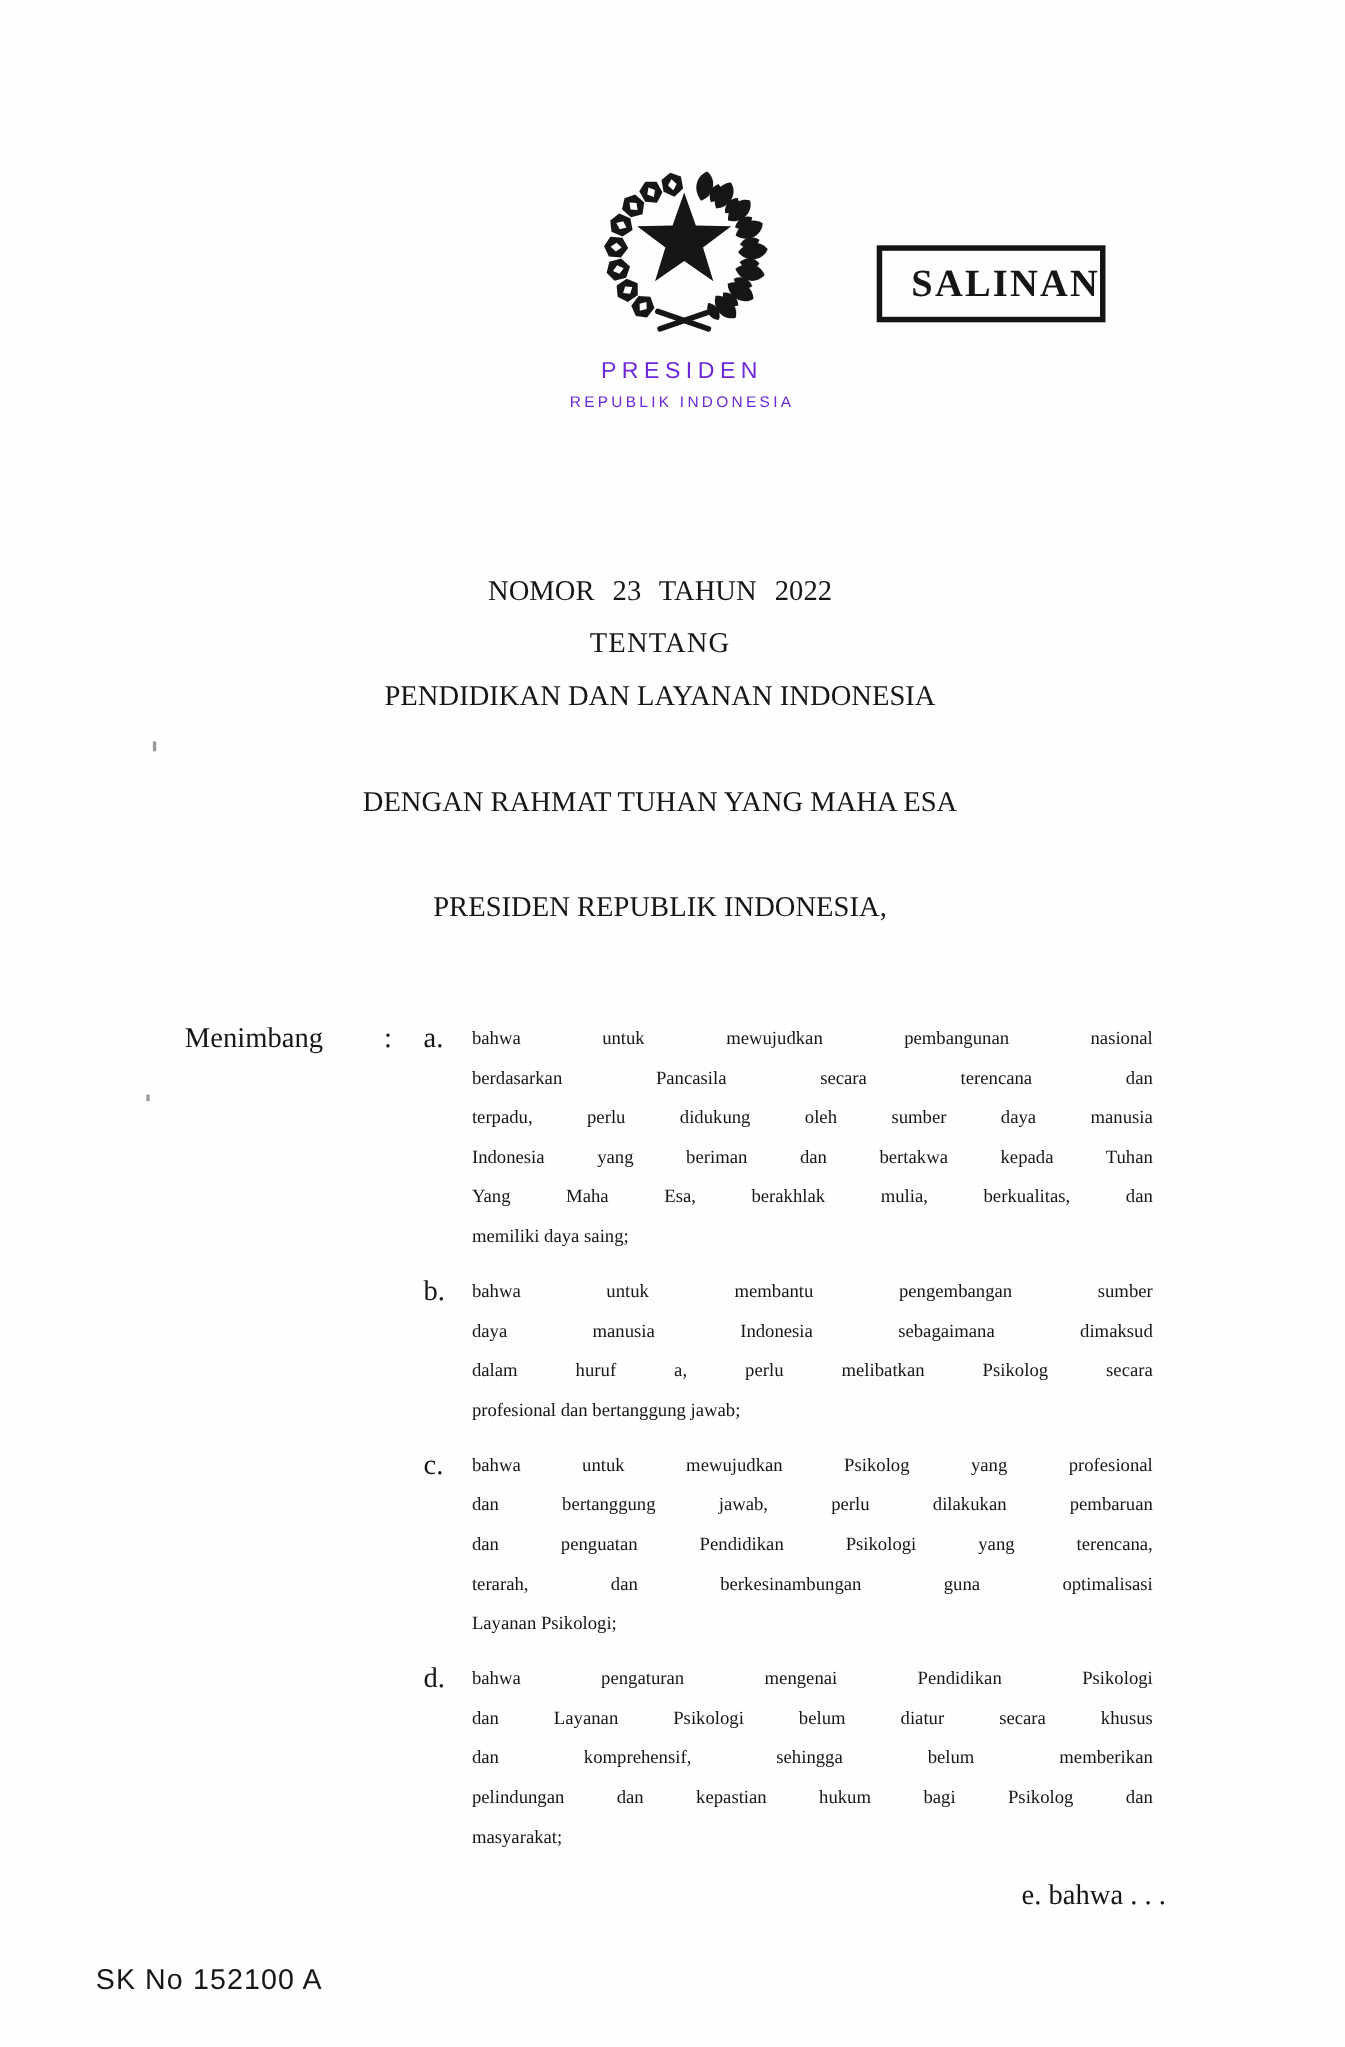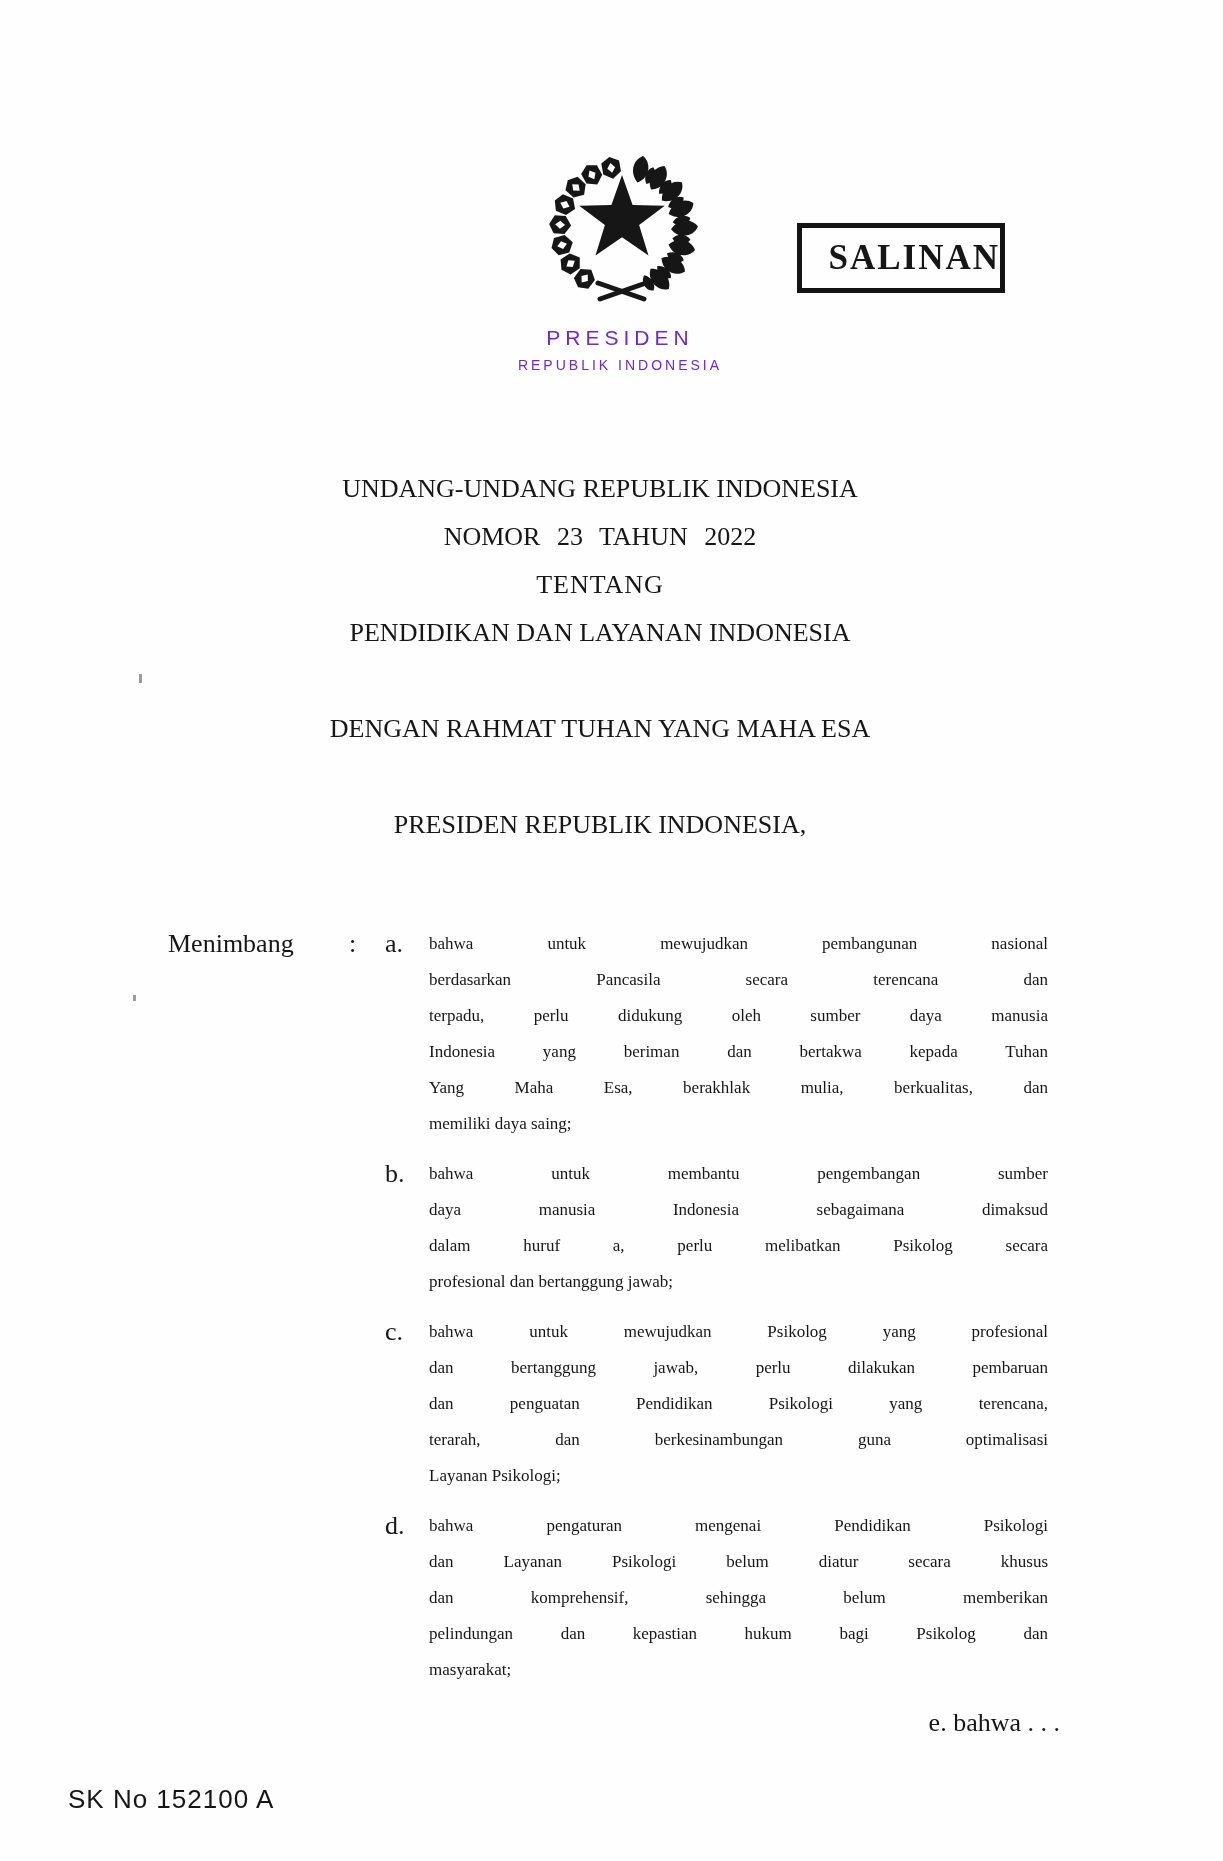--- a/index.html
+++ b/index.html
@@ -33,21 +33,21 @@
   
   .consider-label{left:168px;top:926px;font-size:26px;line-height:36px;}
   .consider-colon{left:349px;top:926px;font-size:26px;line-height:36px;}
   .consider-items{left:385px;top:926px;width:663px;}
   .c-item{display:flex;margin-bottom:14px;}
   .c-marker{width:44px;flex:0 0 44px;font-size:26px;line-height:36px;}
   .c-lines{width:619px;flex:0 0 619px;}
   .c-lines div{font-size:17px;line-height:36px;text-align:justify;text-align-last:justify;}
   .c-lines div.last{text-align-last:left;}
   .continuation{left:880px;top:1708px;width:180px;text-align:right;font-size:26px;white-space:nowrap;}
-  .doc-number{left:68px;top:1784px;font-size:26px;font-family:"Liberation Sans", sans-serif;letter-spacing:1px;}
+  .doc-number{left:87px;top:1784px;font-size:26px;font-family:"Liberation Sans", sans-serif;letter-spacing:1px;}
   .speck{background:#9a9a9a;}
   .speck1{left:139px;top:674px;width:3px;height:9px;}
   .speck2{left:133px;top:995px;width:3px;height:6px;}
 </style>
 </head>
 <body>
 
 <div class="page">
 
   <div class="abs emblem">
@@ -93,21 +93,20 @@
 
   <div class="abs salinan-box">
     <span>SALINAN</span>
   </div>
 
   <div class="abs letterhead">
     <div class="lh1">PRESIDEN</div>
     <div class="lh2">REPUBLIK INDONESIA</div>
   </div>
 
-  <div class="abs heading t1">UNDANG-UNDANG REPUBLIK INDONESIA</div>
   <div class="abs heading t2">NOMOR 23 TAHUN 2022</div>
   <div class="abs heading t3">TENTANG</div>
   <div class="abs heading t4">PENDIDIKAN DAN LAYANAN INDONESIA</div>
   <div class="abs heading t5">DENGAN RAHMAT TUHAN YANG MAHA ESA</div>
   <div class="abs heading t6">PRESIDEN REPUBLIK INDONESIA,</div>
 
   <div class="abs consider-label">Menimbang</div>
   <div class="abs consider-colon">:</div>
 
   <div class="abs consider-items">

